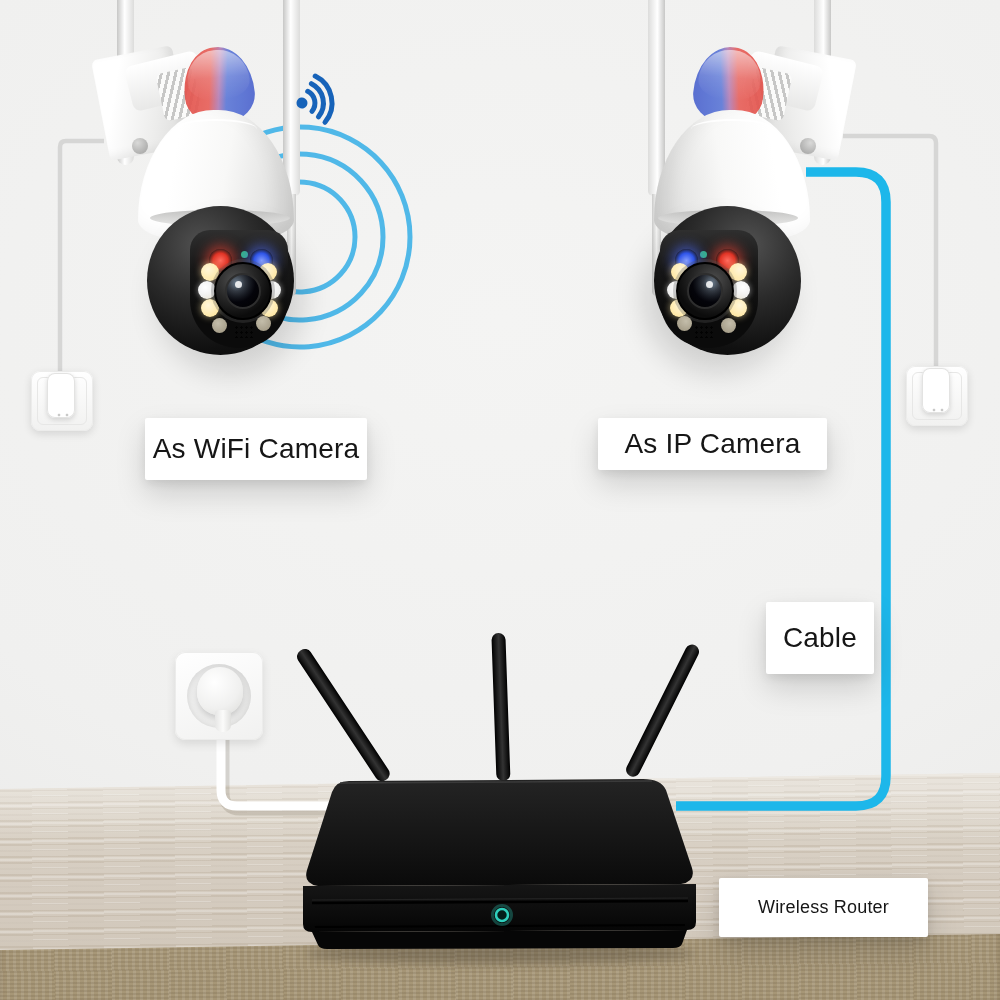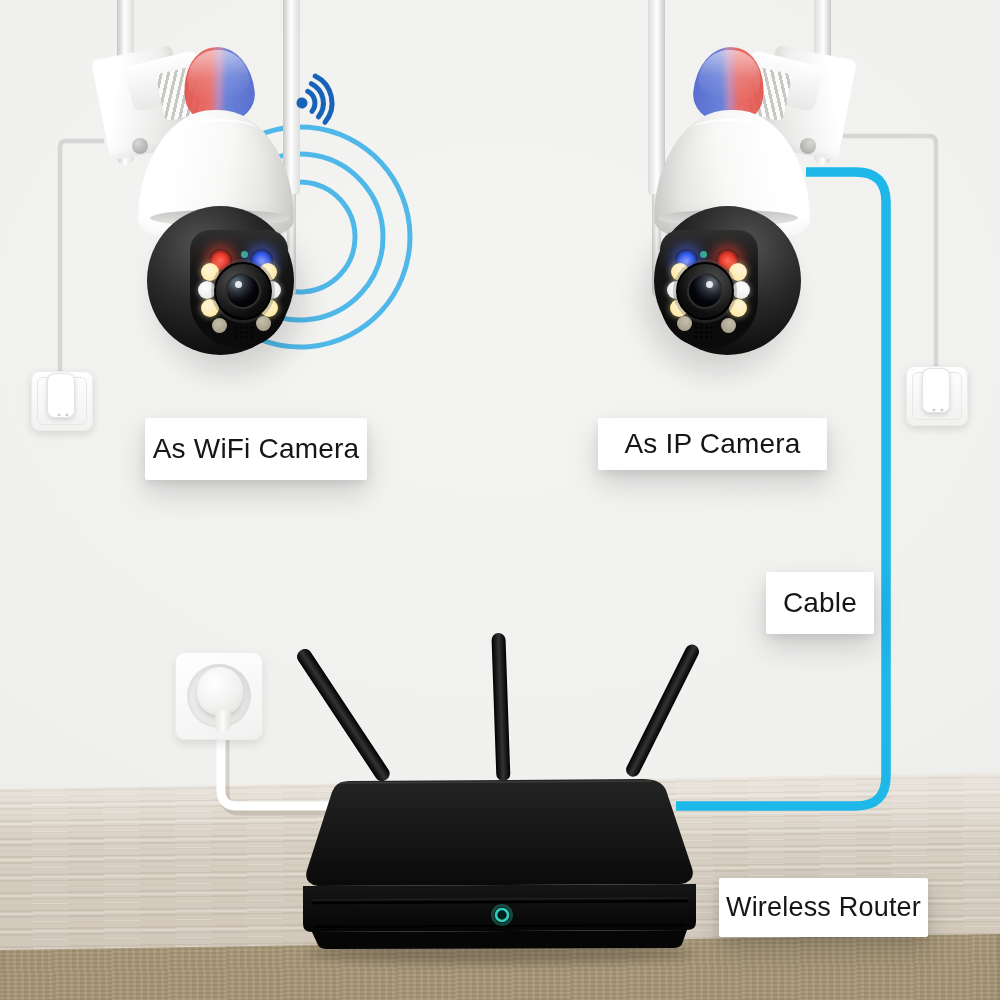--- a/index.html
+++ b/index.html
@@ -266,20 +266,20 @@
       <path d="M30.5 13.4 A30 30 0 0 1 30.5 60.6"></path>
     </g>
   </svg>
 
   <div class="label" style="left:145px;top:418px;width:222px;height:62px">
     <span>As WiFi Camera</span>
   </div>
   <div class="label" style="left:598px;top:418px;width:229px;height:52px">
     <span>As IP Camera</span>
   </div>
-  <div class="label" style="left:766px;top:572px;width:108px;height:62px">
+  <div class="label" style="left:766px;top:602px;width:108px;height:72px">
     <span>Cable</span>
   </div>
-  <div class="label" style="left:719px;top:878px;width:209px;height:59px;font-size:27px">
+  <div class="label" style="left:719px;top:878px;width:209px;height:59px;font-size:18px">
     <span>Wireless Router</span>
   </div>
 
 </div>
 
 </body></html>

